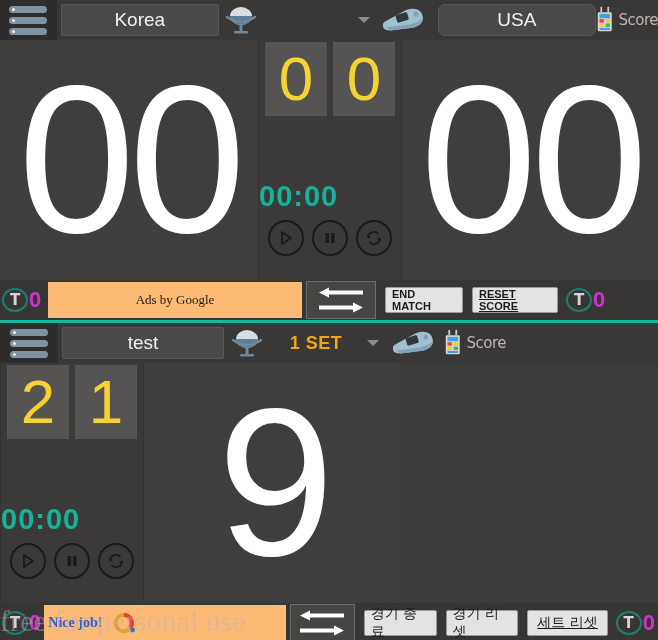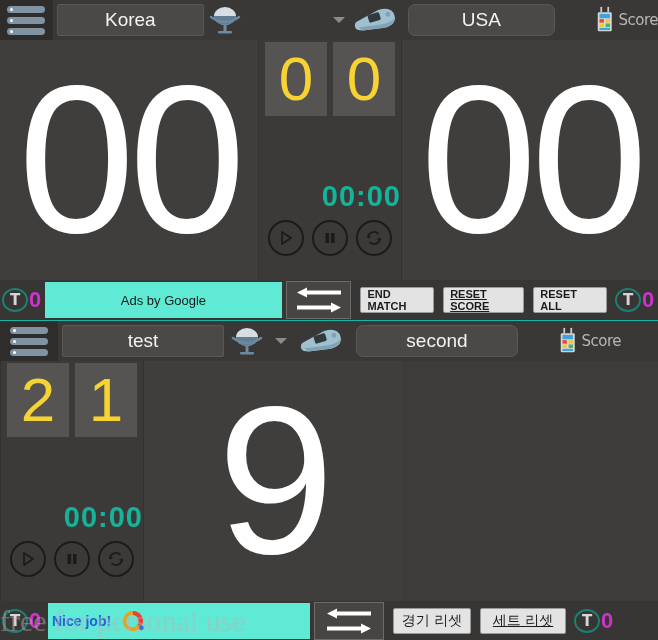--- a/index.html
+++ b/index.html
@@ -1,63 +1,63 @@
 <!DOCTYPE html>
 <html><head>
 <meta charset="utf-8">
 <style>
   html,body{margin:0;padding:0;background:#2b2a28;}
   body{width:658px;height:640px;overflow:hidden;font-family:"Liberation Sans",sans-serif;}
 
   .panel{position:relative;width:658px;height:320px;overflow:hidden;background:#3e3c3a;}
-  .panel.p1{border-bottom:1px solid #14b8a6;}
+  .panel.p1{border-bottom:3px solid #14b8a6;}
 
   
   .topbar{position:absolute;left:0;top:0;width:658px;height:40px;background:#3a3836;display:flex;align-items:center;}
   .menu-btn{width:58px;height:40px;display:flex;flex-direction:column;justify-content:center;align-items:center;gap:4px;background:#2f2d2c;}
   .menu-bar{width:38px;height:7px;border-radius:4px;background:#7f93a2;position:relative;}
   .menu-bar::before{content:"";position:absolute;left:3px;top:2px;width:3px;height:3px;border-radius:50%;background:#ffffff;}
 
   .team-field{height:30px;background:#4b4947;border:1px solid #5a5856;border-radius:2px;display:flex;align-items:center;justify-content:center;color:#f2f2f2;font-size:19px;}
   .team-left{width:160px;margin-left:4px;}
   .team-right{width:160px;margin-left:4px;border-radius:7px;}
 
   .netico{width:46px;height:40px;display:flex;align-items:center;justify-content:center;}
   .whistle{width:60px;height:40px;display:flex;align-items:center;justify-content:center;}
 
   .setlabel{width:92px;height:40px;display:flex;align-items:center;justify-content:center;color:#f3a417;font-size:18px;font-weight:bold;letter-spacing:.5px;}
   .caret{width:22px;height:40px;display:flex;align-items:center;justify-content:center;}
   .caret i{display:block;width:0;height:0;border-left:6px solid transparent;border-right:6px solid transparent;border-top:6px solid #8d8b88;}
 
-  .score-ico{width:62px;height:40px;display:flex;align-items:center;justify-content:center;gap:5px;padding-left:41px;}
+  .score-ico{width:62px;height:40px;display:flex;align-items:center;justify-content:center;gap:5px;}
   .score-word{color:#b9b6b2;font-size:15px;font-family:"DejaVu Sans",sans-serif;letter-spacing:-.5px;}
 
   
   .board{position:absolute;left:0;top:40px;width:658px;height:240px;display:flex;}
   .side{flex:0 0 258px;height:240px;background:#403e3c;display:flex;align-items:center;justify-content:center;}
   .side .big{color:#ffffff;font-size:210px;line-height:190px;font-family:"Liberation Sans",sans-serif;font-weight:400;letter-spacing:-6px;}
   .side.right .big{letter-spacing:-6px;}
   .center{flex:0 0 142px;height:240px;background:#3c3a38;position:relative;border-left:1px solid #343230;border-right:1px solid #343230;}
 
   .setbox-row{position:absolute;left:0;top:0;width:142px;height:78px;display:flex;justify-content:center;gap:6px;padding-top:2px;}
   .setbox{width:62px;height:74px;background:#565452;display:flex;align-items:center;justify-content:center;}
   .setbox span{color:#f6d333;font-size:62px;line-height:62px;font-weight:400;}
 
-  .timer{position:absolute;left:0;top:140px;width:142px;text-align:right;color:#14b39a;font-size:29px;font-weight:bold;letter-spacing:1px;}
+  .timer{position:absolute;left:0;top:140px;width:142px;text-align:left;color:#14b39a;font-size:29px;font-weight:bold;letter-spacing:1px;}
   .tctrls{position:absolute;left:0;top:180px;width:142px;display:flex;justify-content:center;gap:8px;}
   .tbtn{width:36px;height:36px;border:2px solid #1d1b1a;border-radius:50%;display:flex;align-items:center;justify-content:center;box-sizing:border-box;}
 
   
   .botbar{position:absolute;left:0;top:280px;width:658px;height:40px;background:#383634;display:flex;align-items:center;}
   .tocorner{width:46px;height:40px;display:flex;align-items:center;justify-content:flex-start;padding-left:2px;gap:1px;}
   .to-circle{width:26px;height:24px;border:2px solid #1d7f72;border-radius:50%;display:flex;align-items:center;justify-content:center;box-sizing:border-box;}
   .to-circle b{color:#d8d6d4;font-size:15px;font-family:"DejaVu Sans",sans-serif;}
   .to-num{color:#cc33cc;font-size:22px;font-weight:bold;line-height:22px;}
 
-  .ad{width:254px;height:36px;background:#5eead4;display:flex;align-items:center;justify-content:center;font-size:13px;color:#1a1a1a;overflow:hidden;}
+  .ad{width:254px;height:36px;background:#fdba74;display:flex;align-items:center;justify-content:center;font-size:13px;color:#1a1a1a;overflow:hidden;font-family:Liberation Serif, serif;}
   .ad.test{justify-content:flex-start;padding:0 4px;gap:9px;}
   .ad .nice{color:#2b5fd9;font-size:14px;font-weight:bold;}
   .ad .adtext{color:#111;font-size:14px;flex:1;text-align:center;}
 
   .swap{width:70px;height:38px;background:#474543;border:1px solid #6d6b69;display:flex;flex-direction:column;align-items:center;justify-content:center;gap:4px;margin-left:4px;box-sizing:border-box;}
 
   .cmdbtn{height:26px;background:#e3e3e3;border:1px solid #9a9a9a;border-radius:2px;display:flex;align-items:center;justify-content:center;color:#1b1b1b;font-size:11px;font-weight:bold;margin-left:9px;padding:0 6px;box-sizing:border-box;}
   .cmdbtn.kr{font-size:14px;font-weight:normal;font-family:"DejaVu Sans",sans-serif;}
   .w1{width:78px;}.w2{width:86px;text-decoration:underline;}.w3{width:78px;}
 
@@ -171,21 +171,20 @@
     <div class="swap">
       <svg width="44" height="11" viewBox="0 0 44 11">
           <path d="M0 5.5 L10 0.5 L10 3.4 L44 3.4 L44 7.6 L10 7.6 L10 10.5 Z" fill="#ffffff"></path>
         </svg>
       <svg width="44" height="11" viewBox="0 0 44 11">
           <path d="M44 5.5 L34 0.5 L34 3.4 L0 3.4 L0 7.6 L34 7.6 L34 10.5 Z" fill="#ffffff"></path>
         </svg>
     </div>
     <div class="cmdbtn w1">END MATCH</div>
     <div class="cmdbtn w2">RESET SCORE</div>
-    <div class="cmdbtn w3">RESET ALL</div>
     <div class="tocorner" style="margin-left:6px;">
       <span class="to-circle">
           <b>T</b>
         </span>
       <span class="to-num">0</span>
     </div>
   </div>
 </div>
 
 <div class="panel p2">
@@ -199,34 +198,34 @@
     <div class="team-field team-left">test</div>
     <div class="netico">
       <svg width="34" height="30" viewBox="0 0 34 30">
         <ellipse cx="17" cy="11" rx="11" ry="9" fill="#d7dde2"></ellipse>
         <path d="M6 11 a11 9 0 0 0 22 0 z" fill="#5f7e94"></path>
         <path d="M3 12 q14 10 28 0" stroke="#6b8aa0" stroke-width="2.5" fill="none" stroke-linecap="round"></path>
         <rect x="15.5" y="19" width="3" height="7" fill="#6b8aa0"></rect>
         <rect x="10" y="26" width="14" height="2.6" rx="1" fill="#6b8aa0"></rect>
       </svg>
     </div>
+    <div class="setlabel">1 SET</div>
     <div class="caret">
         <i></i>
       </div>
     <div class="whistle">
       <svg width="50" height="30" viewBox="0 0 50 30">
         <g transform="rotate(-17 25 15)">
           <path d="M6 11 L30 6 Q44 6 44 16 Q44 25 31 25 L9 21 Q3 19 3 16 Q3 12 6 11 Z" fill="#9fc0cf"></path>
           <rect x="18" y="8" width="12" height="8" rx="1.5" fill="#31393d"></rect>
           <circle cx="38" cy="13" r="2.4" fill="#7fa2b4"></circle>
           <path d="M6 17 L30 21 Q42 22 44 17 Q42 25 31 25 L9 21 Z" fill="#80a4b6"></path>
         </g>
       </svg>
     </div>
-    <div class="team-field team-right">second</div>
     <div class="score-ico">
       <svg width="20" height="30" viewBox="0 0 20 30">
         <rect x="5" y="0" width="2" height="6" fill="#cfcdc9"></rect>
         <rect x="13" y="0" width="2" height="6" fill="#cfcdc9"></rect>
         <rect x="2" y="6" width="16" height="22" rx="1.5" fill="#d9d7d3"></rect>
         <rect x="4" y="8" width="12" height="5" fill="#3da3e0"></rect>
         <rect x="4" y="14" width="5" height="4" fill="#e04a3a"></rect>
         <rect x="11" y="14" width="5" height="4" fill="#f0c93a"></rect>
         <rect x="4" y="19" width="5" height="4" fill="#f0c93a"></rect>
         <rect x="11" y="19" width="5" height="4" fill="#4ab36a"></rect>
@@ -292,20 +291,21 @@
       </svg>
     </div>
     <div class="swap">
       <svg width="44" height="11" viewBox="0 0 44 11">
           <path d="M0 5.5 L10 0.5 L10 3.4 L44 3.4 L44 7.6 L10 7.6 L10 10.5 Z" fill="#ffffff"></path>
         </svg>
       <svg width="44" height="11" viewBox="0 0 44 11">
           <path d="M44 5.5 L34 0.5 L34 3.4 L0 3.4 L0 7.6 L34 7.6 L34 10.5 Z" fill="#ffffff"></path>
         </svg>
     </div>
+    <div class="cmdbtn kr w1">경기 종료</div>
     <div class="cmdbtn kr w3">경기 리셋</div>
     <div class="cmdbtn kr w2">세트 리셋</div>
     <div class="tocorner" style="margin-left:6px;">
       <span class="to-circle">
           <b>T</b>
         </span>
       <span class="to-num">0</span>
     </div>
   </div>
 </div>

